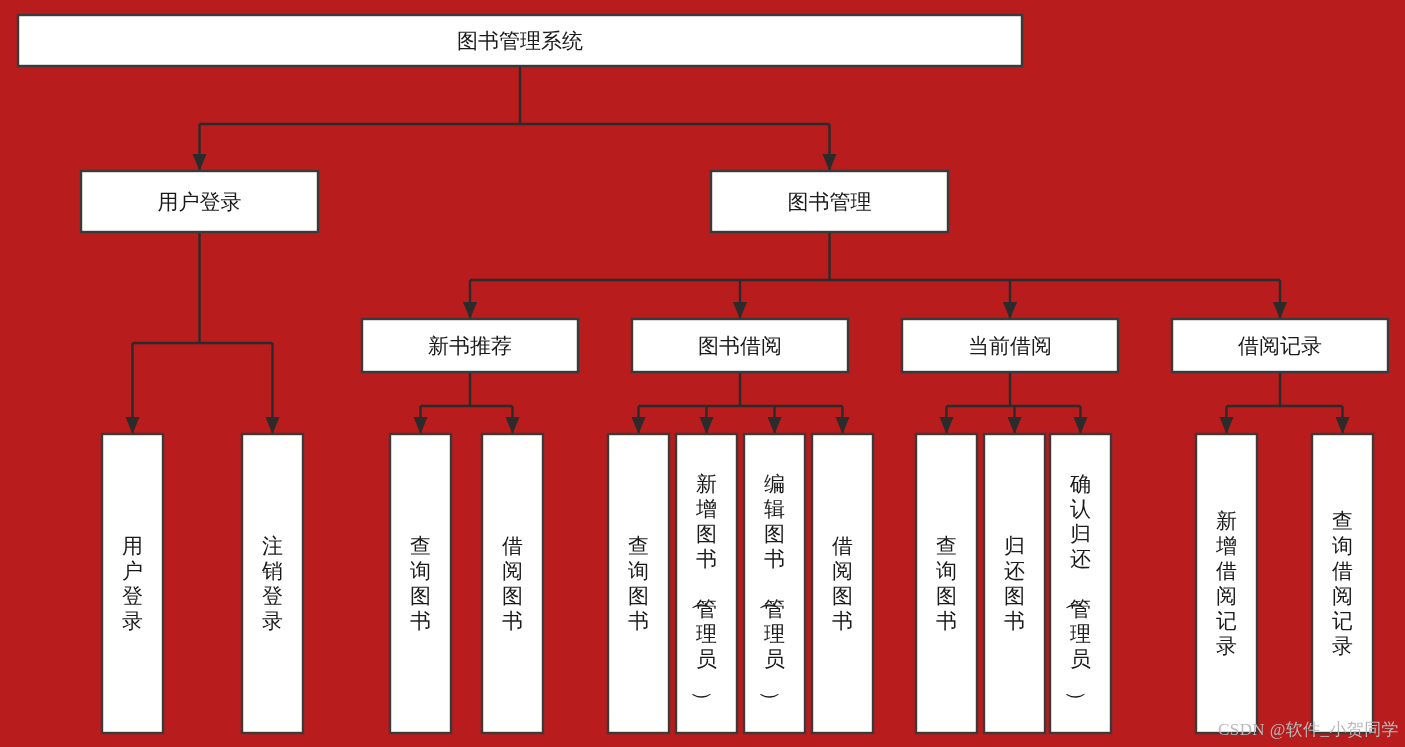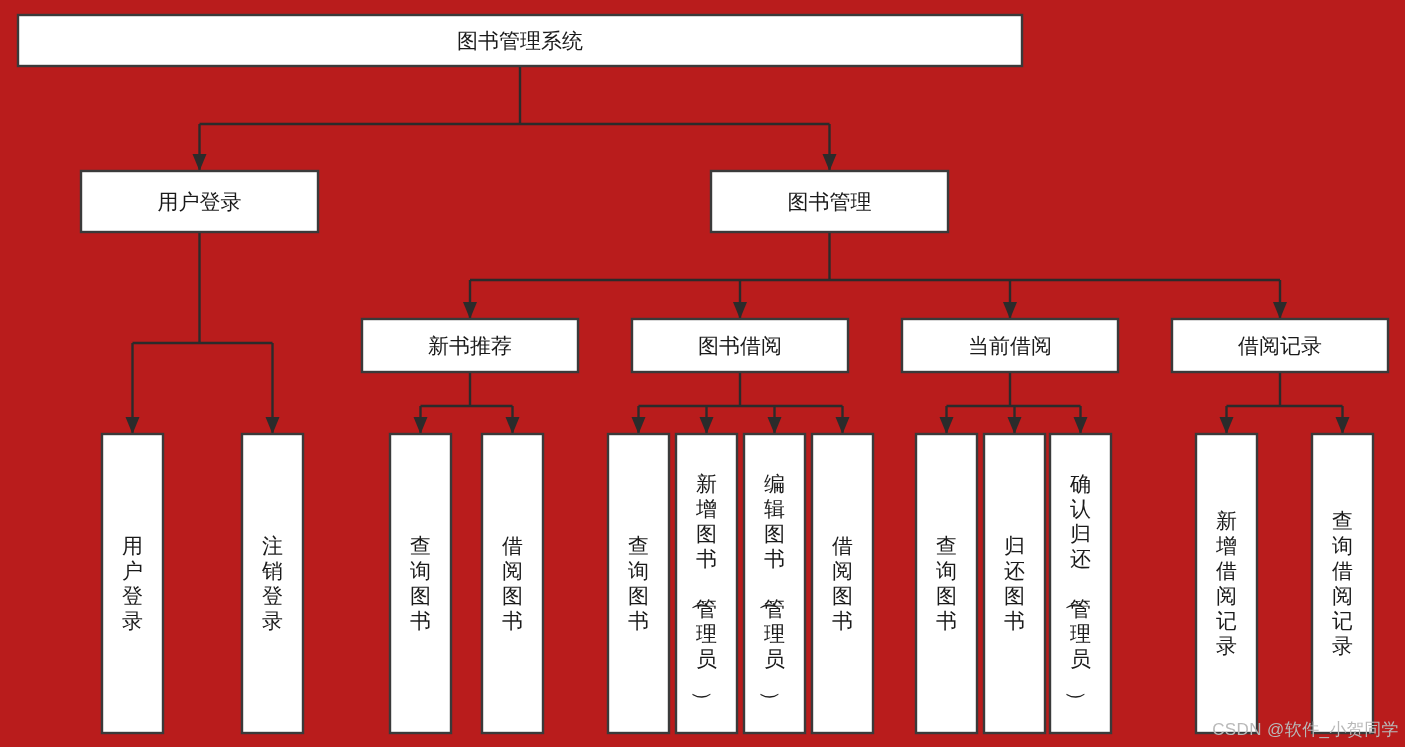--- a/index.html
+++ b/index.html
@@ -53,21 +53,21 @@
   .node-label-v {
     font-family: "DejaVu Sans", "Liberation Sans", sans-serif;
     font-size: 21px;
     fill: #1a1a1a;
     text-anchor: middle;
   }
   .watermark {
     position: absolute;
     right: 6px;
     bottom: 6px;
-    font-family: Liberation Sans, sans-serif;
+    font-family: Liberation Serif, serif;
     font-size: 17px;
     color: #b9b9b9;
     letter-spacing: 0.4px;
     white-space: nowrap;
     user-select: none;
   }
 </style>
 </head>
 <body>
 

